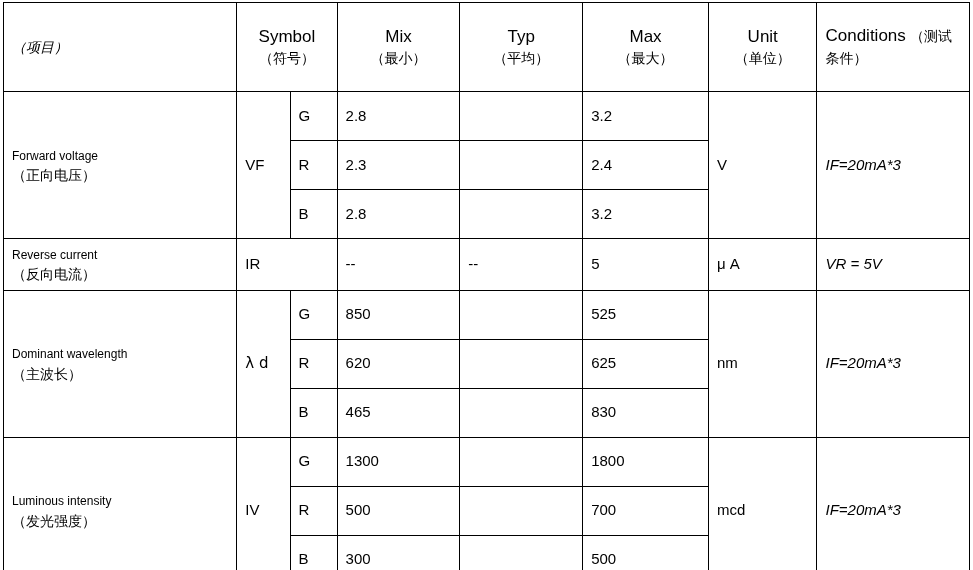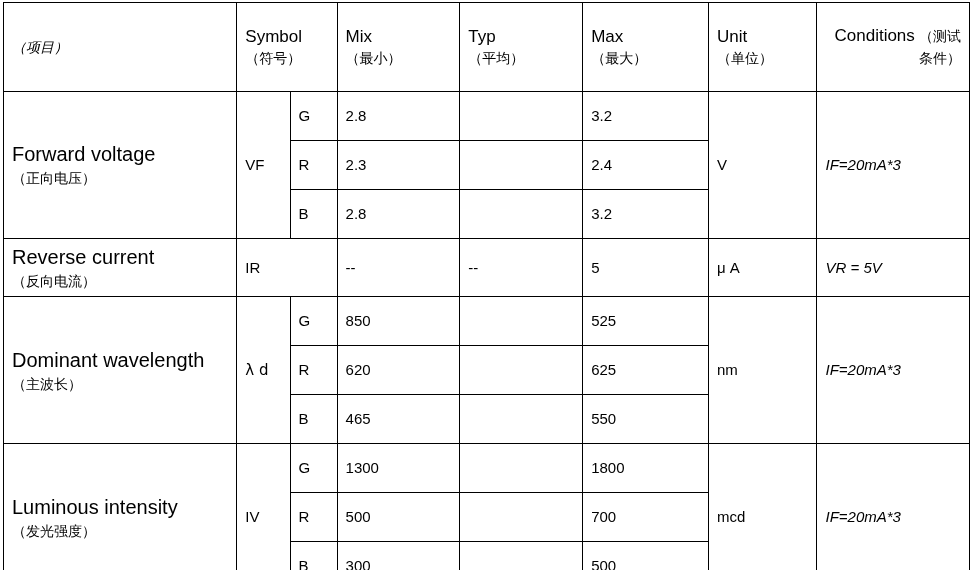--- a/index.html
+++ b/index.html
@@ -38,27 +38,28 @@
   .col-unit   { width: 106x; width: 106px; }
   .col-cond   { width: 149px; }
 
   .head td {
     text-align: center;
     height: 78px;
     padding: 4px 6px;
   }
   .head .hd-inner {
     display: block;
+    text-align: center;
   }
   .cn {
     font-family: "DejaVu Sans", "Liberation Sans", sans-serif;
     font-size: 14px;
   }
   .en {
-    font-size: 20px;
+    font-size: 12px;
   }
   .head .en { font-size: 17px; }
   .hd-item { text-align: center; font-style: italic; }
   .cell-item {
     line-height: 1.45;
   }
   .row-sub td { height: 38px; }
   .row-tall td { height: 40px; }
   .nowrap { white-space: nowrap; font-style: italic; }
   .lam { font-family: "DejaVu Sans", "Liberation Sans", sans-serif; }
@@ -95,21 +96,21 @@
         <span class="hd-inner cn">（平均）</span>
       </td>
       <td>
         <span class="hd-inner en">Max</span>
         <span class="hd-inner cn">（最大）</span>
       </td>
       <td>
         <span class="hd-inner en">Unit</span>
         <span class="hd-inner cn">（单位）</span>
       </td>
-      <td style="text-align:right;">
+      <td style="text-align:left;">
         <span class="en">Conditions</span>
         <span class="cn">（测试条件）</span>
       </td>
     </tr>
 
     <tr class="row-sub">
       <td rowspan="3" class="cell-item">
         <span class="en">Forward voltage</span><br>
         <span class="cn">（正向电压）</span>
       </td>
@@ -163,21 +164,21 @@
     <tr class="row-sub">
       <td>R</td>
       <td>620</td>
       <td></td>
       <td>625</td>
     </tr>
     <tr class="row-sub">
       <td>B</td>
       <td>465</td>
       <td></td>
-      <td>550</td>
+      <td>830</td>
     </tr>
 
     <tr class="row-sub">
       <td rowspan="3" class="cell-item">
         <span class="en">Luminous intensity</span><br>
         <span class="cn">（发光强度）</span>
       </td>
       <td rowspan="3">IV</td>
       <td>G</td>
       <td>1300</td>

